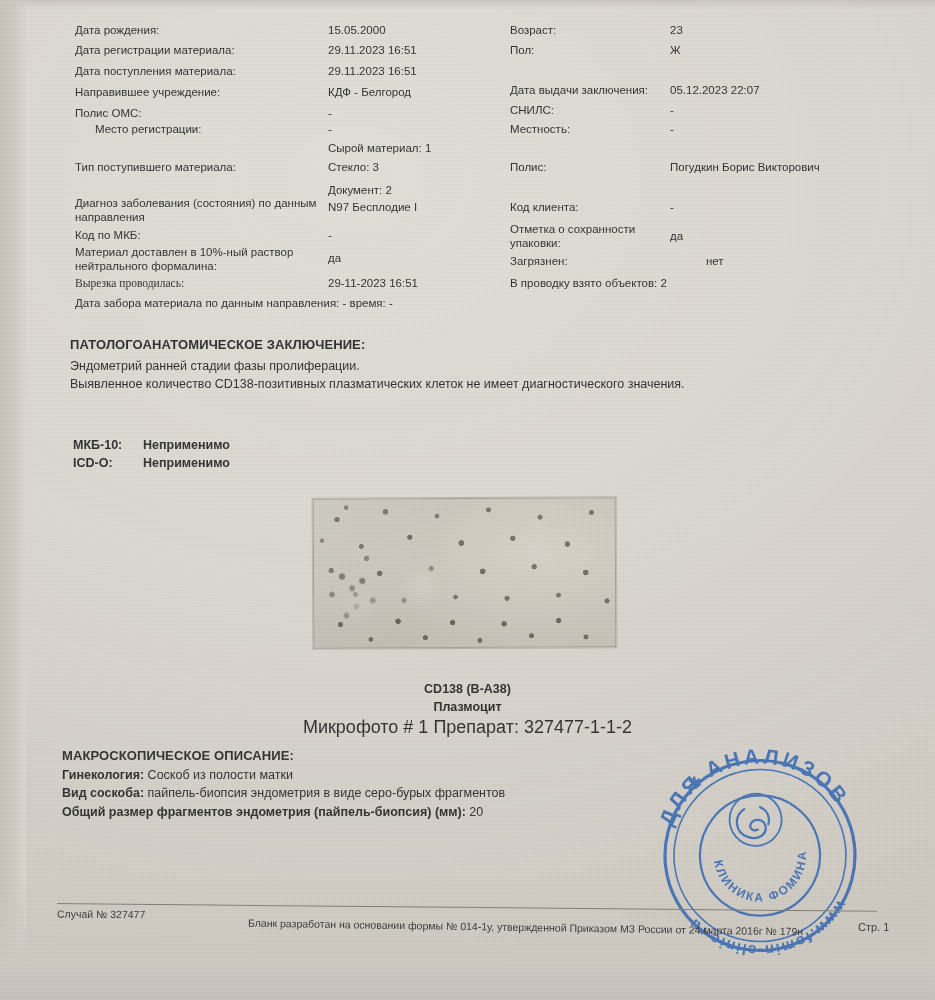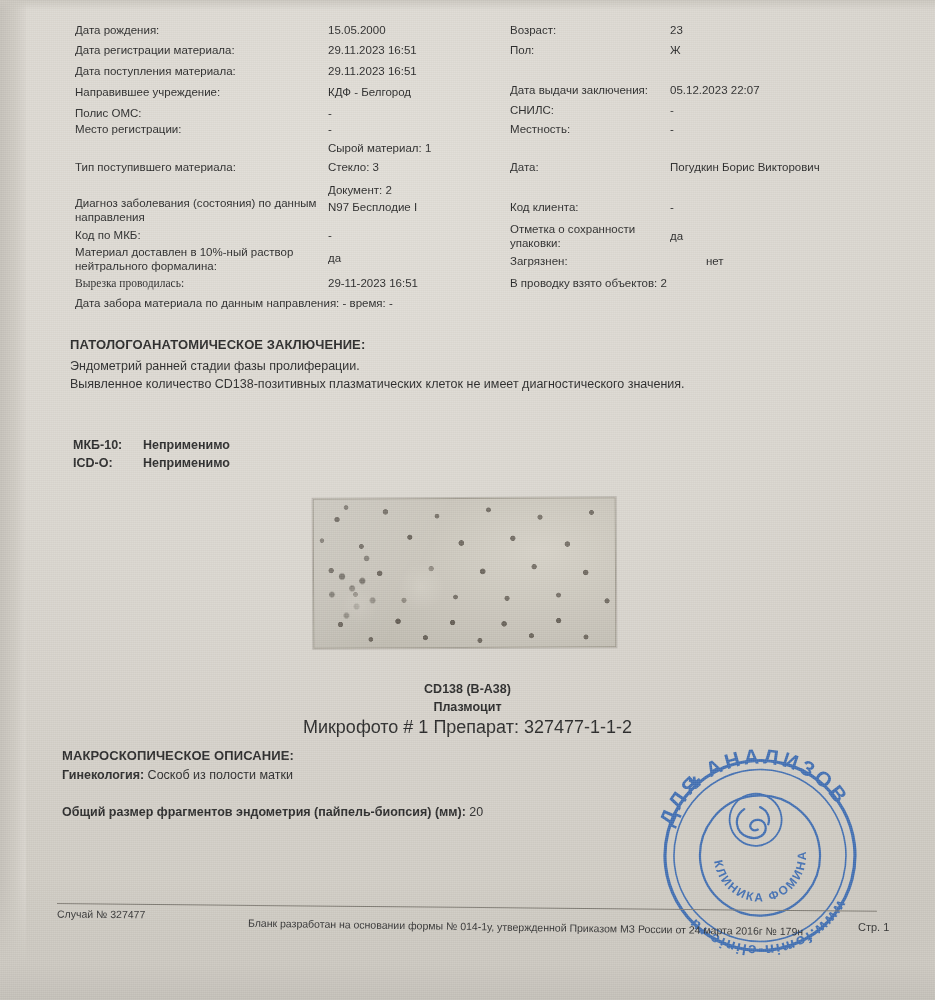--- a/index.html
+++ b/index.html
@@ -168,21 +168,21 @@
 
 <div class="sheet">
 
   <div>
 
     <div class="kv col-l-lbl lbl" style="top:24px;">Дата рождения:</div>
     <div class="kv col-l-lbl lbl" style="top:44px;">Дата регистрации материала:</div>
     <div class="kv col-l-lbl lbl" style="top:65px;">Дата поступления материала:</div>
     <div class="kv col-l-lbl lbl" style="top:86px;">Направившее учреждение:</div>
     <div class="kv col-l-lbl lbl" style="top:107px;">Полис ОМС:</div>
-    <div class="kv col-l-lbl lbl" style="top:123px;">Место регистрации:</div>
+    <div class="kv col-l-lbl lbl" style="top:123px;margin-left:20px;">Место регистрации:</div>
     <div class="kv col-l-lbl lbl" style="top:161px;">Тип поступившего материала:</div>
     <div class="kv col-l-lbl lbl" style="top:196px;width:258px;line-height:1.25;">Диагноз заболевания (состояния) по данным направления</div>
     <div class="kv col-l-lbl lbl" style="top:229px;">Код по МКБ:</div>
     <div class="kv col-l-lbl lbl" style="top:245px;width:245px;line-height:1.25;">Материал доставлен в 10%-ный раствор нейтрального формалина:</div>
     <div class="kv col-l-lbl lbl" style="top:277px;font-family:Liberation Serif, serif;">Вырезка проводилась:</div>
 
     <div class="kv col-l-val val" style="top:24px;">15.05.2000</div>
     <div class="kv col-l-val val" style="top:44px;">29.11.2023 16:51</div>
     <div class="kv col-l-val val" style="top:65px;">29.11.2023 16:51</div>
     <div class="kv col-l-val val" style="top:86px;">КДФ - Белгород</div>
@@ -196,21 +196,21 @@
     <div class="kv col-l-val val" style="top:252px;">да</div>
     <div class="kv col-l-val val" style="top:277px;">29-11-2023 16:51</div>
 
     <div class="kv lbl" style="left:75px;top:297px;width:420px;">Дата забора материала по данным направления: - время: -</div>
 
     <div class="kv col-r-lbl lbl" style="top:24px;">Возраст:</div>
     <div class="kv col-r-lbl lbl" style="top:44px;">Пол:</div>
     <div class="kv col-r-lbl lbl" style="top:84px;">Дата выдачи заключения:</div>
     <div class="kv col-r-lbl lbl" style="top:104px;">СНИЛС:</div>
     <div class="kv col-r-lbl lbl" style="top:123px;">Местность:</div>
-    <div class="kv col-r-lbl lbl" style="top:161px;">Дата:</div>
+    <div class="kv col-r-lbl lbl" style="top:161px;">Полис:</div>
     <div class="kv col-r-lbl lbl" style="top:201px;">Код клиента:</div>
     <div class="kv col-r-lbl lbl" style="top:222px;width:150px;line-height:1.25;">Отметка о сохранности упаковки:</div>
     <div class="kv col-r-lbl lbl" style="top:255px;">Загрязнен:</div>
 
     <div class="kv col-r-val val" style="top:24px;">23</div>
     <div class="kv col-r-val val" style="top:44px;">Ж</div>
     <div class="kv col-r-val val" style="top:84px;">05.12.2023 22:07</div>
     <div class="kv col-r-val val" style="top:104px;">-</div>
     <div class="kv col-r-val val" style="top:123px;">-</div>
     <div class="kv col-r-val val" style="top:161px;">Погудкин Борис Викторович</div>
@@ -240,20 +240,23 @@
   </div>
 
   <div class="cap b" style="top:682px;">CD138 (B-A38)</div>
   <div class="cap" style="top:700px;font-weight:bold;">Плазмоцит</div>
   <div class="cap" style="top:717px;font-size:18px;">Микрофото # 1 Препарат: 327477-1-1-2</div>
 
   <div class="sec-title" style="left:62px;top:748px;">МАКРОСКОПИЧЕСКОЕ ОПИСАНИЕ:</div>
 
   <div class="body-line" style="left:62px;top:768px;">
     <b>Гинекология:</b><span> Соскоб из полости матки</span>
+  </div>
+  <div class="body-line" style="left:62px;top:786px;">
+    <b>Вид соскоба:</b><span> пайпель-биопсия эндометрия в виде серо-бурых фрагментов</span>
   </div>
   <div class="body-line" style="left:62px;top:805px;">
     <b>Общий размер фрагментов эндометрия (пайпель-биопсия) (мм):</b><span> 20</span>
   </div>
 
   <div class="stamp">
     <svg width="230" height="175" viewBox="0 0 230 175" aria-hidden="true">
       <defs>
         <path id="arcTop" d="M 26,104 A 92,92 0 0 1 210,104"></path>
         <path id="arcBottom" d="M 208,104 A 90,90 0 0 1 28,104"></path>

